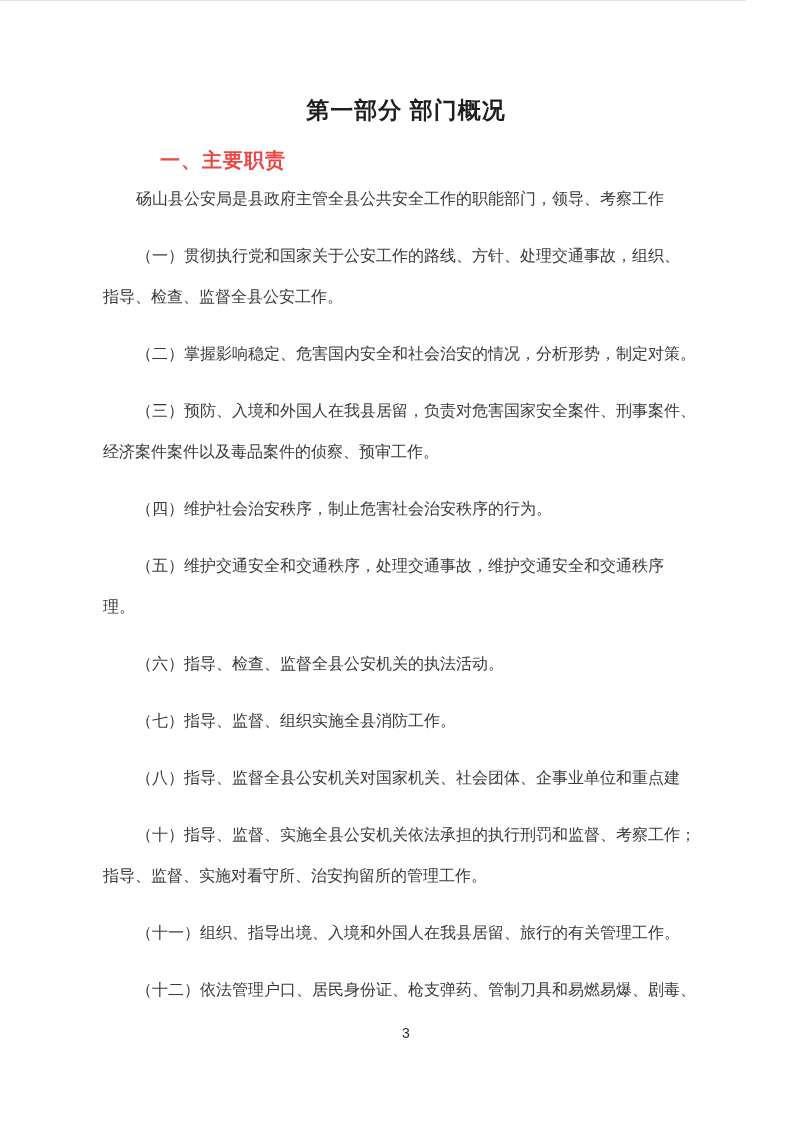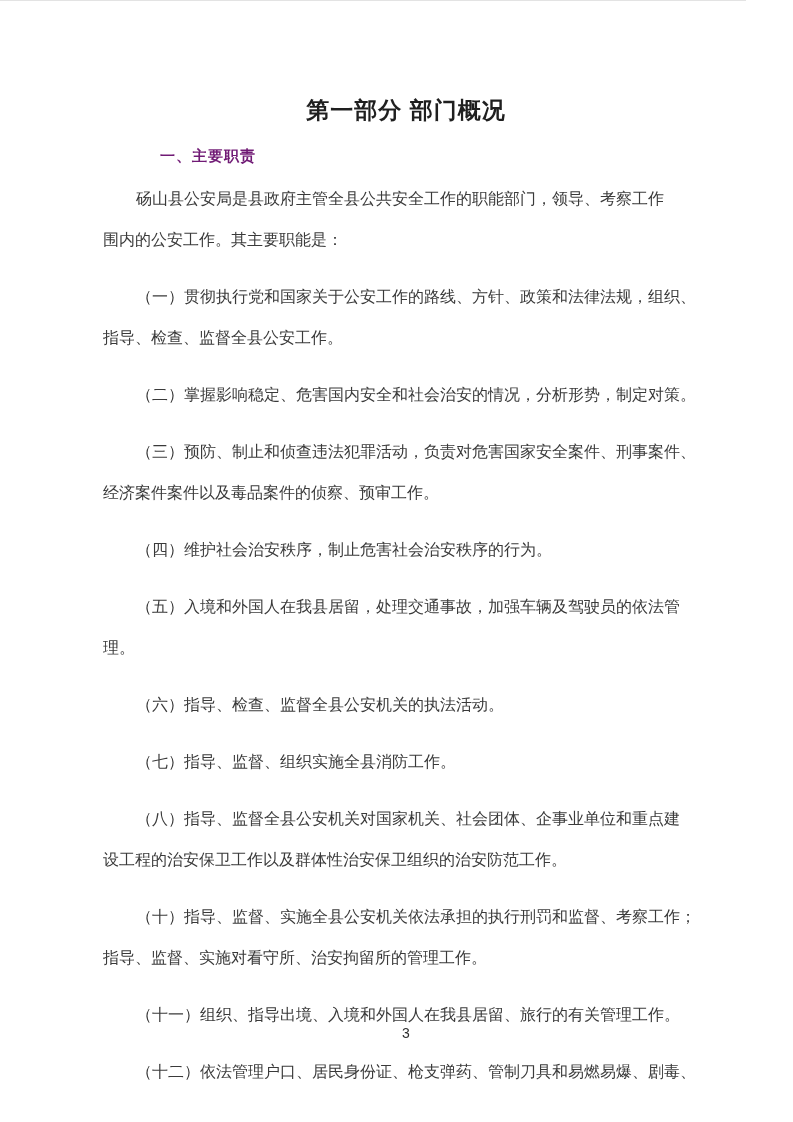--- a/index.html
+++ b/index.html
@@ -26,23 +26,23 @@
     font-size: 23px;
     font-weight: bold;
     color: #1f1f1f;
     letter-spacing: 1px;
     white-space: pre;
   }
   .section-heading {
     position: absolute;
     top: 146px;
     left: 160px;
-    font-size: 15px;
+    font-size: 20px;
     font-weight: bold;
-    color: #701a75;
+    color: #ef4444;
     letter-spacing: 1px;
   }
   .body-text {
     position: absolute;
     top: 177px;
     left: 103px;
     width: 606px;
     font-size: 16px;
     line-height: 41px;
     color: #3a3a3a;
@@ -74,65 +74,63 @@
 
   <div class="doc-title">第一部分 部门概况</div>
 
   <div class="section-heading">一、主要职责</div>
 
   <div class="body-text">
 
     <p class="para">
       </p>
       <div class="ln first">砀山县公安局是县政府主管全县公共安全工作的职能部门，领导、考察工作</div>
-      <div class="ln">围内的公安工作。其主要职能是：</div>
     <p></p>
 
     <p class="para">
       </p>
-      <div class="ln first">（一）贯彻执行党和国家关于公安工作的路线、方针、政策和法律法规，组织、</div>
+      <div class="ln first">（一）贯彻执行党和国家关于公安工作的路线、方针、处理交通事故，组织、</div>
       <div class="ln">指导、检查、监督全县公安工作。</div>
     <p></p>
 
     <p class="para">
       </p>
       <div class="ln first">（二）掌握影响稳定、危害国内安全和社会治安的情况，分析形势，制定对策。</div>
     <p></p>
 
     <p class="para">
       </p>
-      <div class="ln first">（三）预防、制止和侦查违法犯罪活动，负责对危害国家安全案件、刑事案件、</div>
+      <div class="ln first">（三）预防、入境和外国人在我县居留，负责对危害国家安全案件、刑事案件、</div>
       <div class="ln">经济案件案件以及毒品案件的侦察、预审工作。</div>
     <p></p>
 
     <p class="para">
       </p>
       <div class="ln first">（四）维护社会治安秩序，制止危害社会治安秩序的行为。</div>
     <p></p>
 
     <p class="para">
       </p>
-      <div class="ln first">（五）入境和外国人在我县居留，处理交通事故，加强车辆及驾驶员的依法管</div>
+      <div class="ln first">（五）维护交通安全和交通秩序，处理交通事故，维护交通安全和交通秩序</div>
       <div class="ln">理。</div>
     <p></p>
 
     <p class="para">
       </p>
       <div class="ln first">（六）指导、检查、监督全县公安机关的执法活动。</div>
     <p></p>
 
     <p class="para">
       </p>
       <div class="ln first">（七）指导、监督、组织实施全县消防工作。</div>
     <p></p>
 
     <p class="para">
       </p>
       <div class="ln first">（八）指导、监督全县公安机关对国家机关、社会团体、企事业单位和重点建</div>
-      <div class="ln">设工程的治安保卫工作以及群体性治安保卫组织的治安防范工作。</div>
     <p></p>
 
     <p class="para">
       </p>
     <p></p>
 
     <p class="para">
       </p>
       <div class="ln first">（十）指导、监督、实施全县公安机关依法承担的执行刑罚和监督、考察工作；</div>
       <div class="ln">指导、监督、实施对看守所、治安拘留所的管理工作。</div>

